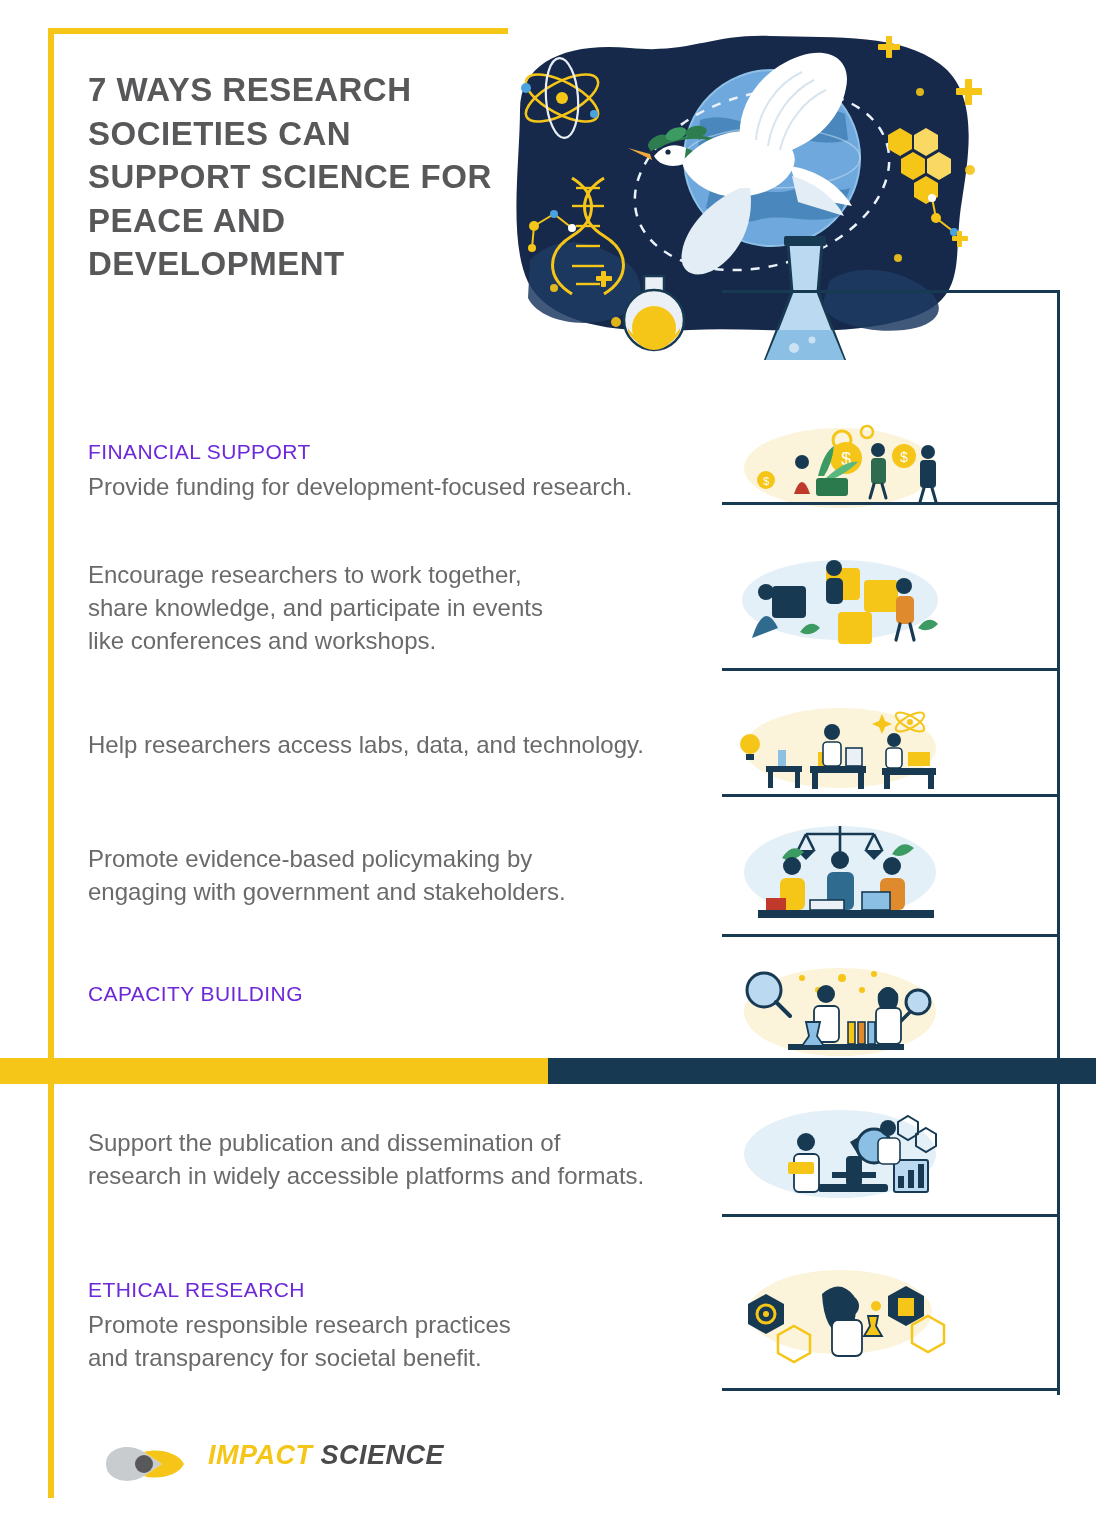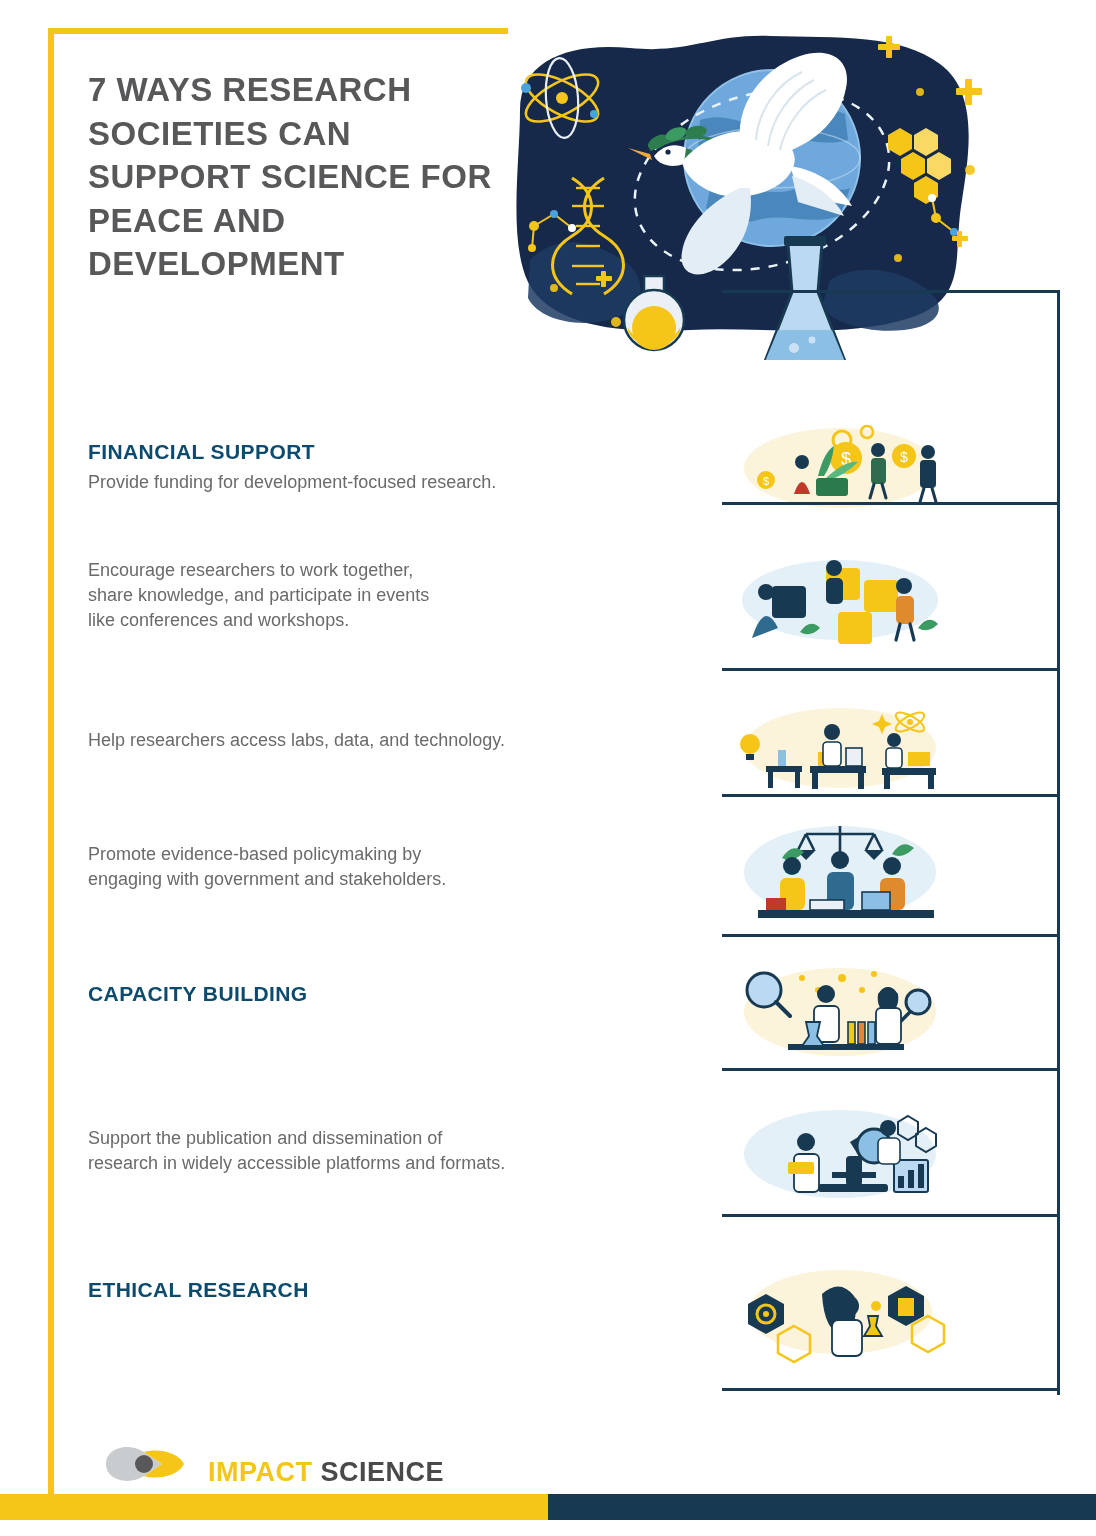--- a/index.html
+++ b/index.html
@@ -4,21 +4,21 @@
 <style>
   * { box-sizing: border-box; margin: 0; padding: 0; }
   html, body {
     width: 1096px; height: 1536px;
     background: #ffffff;
     font-family: "Liberation Sans", sans-serif;
     overflow: hidden;
   }
   #page {
     position: relative;
-    width: 1096px; height: 1520px;
+    width: 1096px; height: 1084px;
     background: #ffffff;
   }
 
   
   .left-rule {
     position: absolute;
     left: 48px; top: 28px;
     width: 6px; height: 1470px;
     background: #F5C518;
   }
@@ -73,28 +73,28 @@
 
   
   .row {
     position: absolute;
     left: 88px;
     width: 980px;
   }
   .row-text { position: absolute; left: 0; top: 0; width: 600px; }
   .row-title {
     font-size: 21px;
-    font-weight: bold;
-    color: #0c4a6e;
+    font-weight: normal;
+    color: #6d28d9;
     letter-spacing: 0.4px;
     text-transform: uppercase;
     margin-bottom: 6px;
   }
   .row-desc {
-    font-size: 18px;
+    font-size: 24px;
     line-height: 1.38;
     color: #6A6A6C;
     white-space: pre-line;
   }
   .row-art {
     position: absolute;
     left: 634px;
     top: -22px;
     width: 230px;
     height: 96px;
@@ -105,22 +105,23 @@
     width: 338px;
     height: 3px;
     background: #173A52;
   }
 
   
   .logo-wrap {
     position: absolute;
     left: 100px; top: 1440px;
     display: flex;
-    align-items: flex-end;
+    align-items: flex-start;
     gap: 14px;
+    font-style: italic;
   }
   .logo-text {
     font-size: 27px;
     font-weight: bold;
     letter-spacing: 0.5px;
     color: #4A4A4C;
   }
   .logo-text .impact { color: #F5C518; }
   svg { display: block; }
 </style>
@@ -486,20 +487,22 @@
         <circle cx="166" cy="26" r="8" fill="#173A52"></circle>
         <rect x="156" y="36" width="22" height="26" rx="5" fill="#FFFFFF" stroke="#173A52" stroke-width="1.6"></rect>
       </svg>
     </div>
     <div class="shelf-line" style="top:88px;"></div>
   </div>
 
   <div class="row" style="top:1278px;">
     <div class="row-text">
       <div class="row-title">ETHICAL RESEARCH</div>
+      <div class="row-desc">Promote responsible research practices
+and transparency for societal benefit.</div>
     </div>
     <div class="row-art" style="top:-18px;">
       <svg width="230" height="110" viewBox="0 0 230 110">
         <ellipse cx="118" cy="52" rx="92" ry="42" fill="#FBF3DA"></ellipse>
 
         <g>
           <polygon points="44,34 62,44 62,64 44,74 26,64 26,44" fill="#173A52"></polygon>
           <circle cx="44" cy="54" r="9" fill="none" stroke="#F5C518" stroke-width="3"></circle>
           <circle cx="44" cy="54" r="3" fill="#F5C518"></circle>
           <polygon points="184,26 202,36 202,56 184,66 166,56 166,36" fill="#173A52"></polygon>

